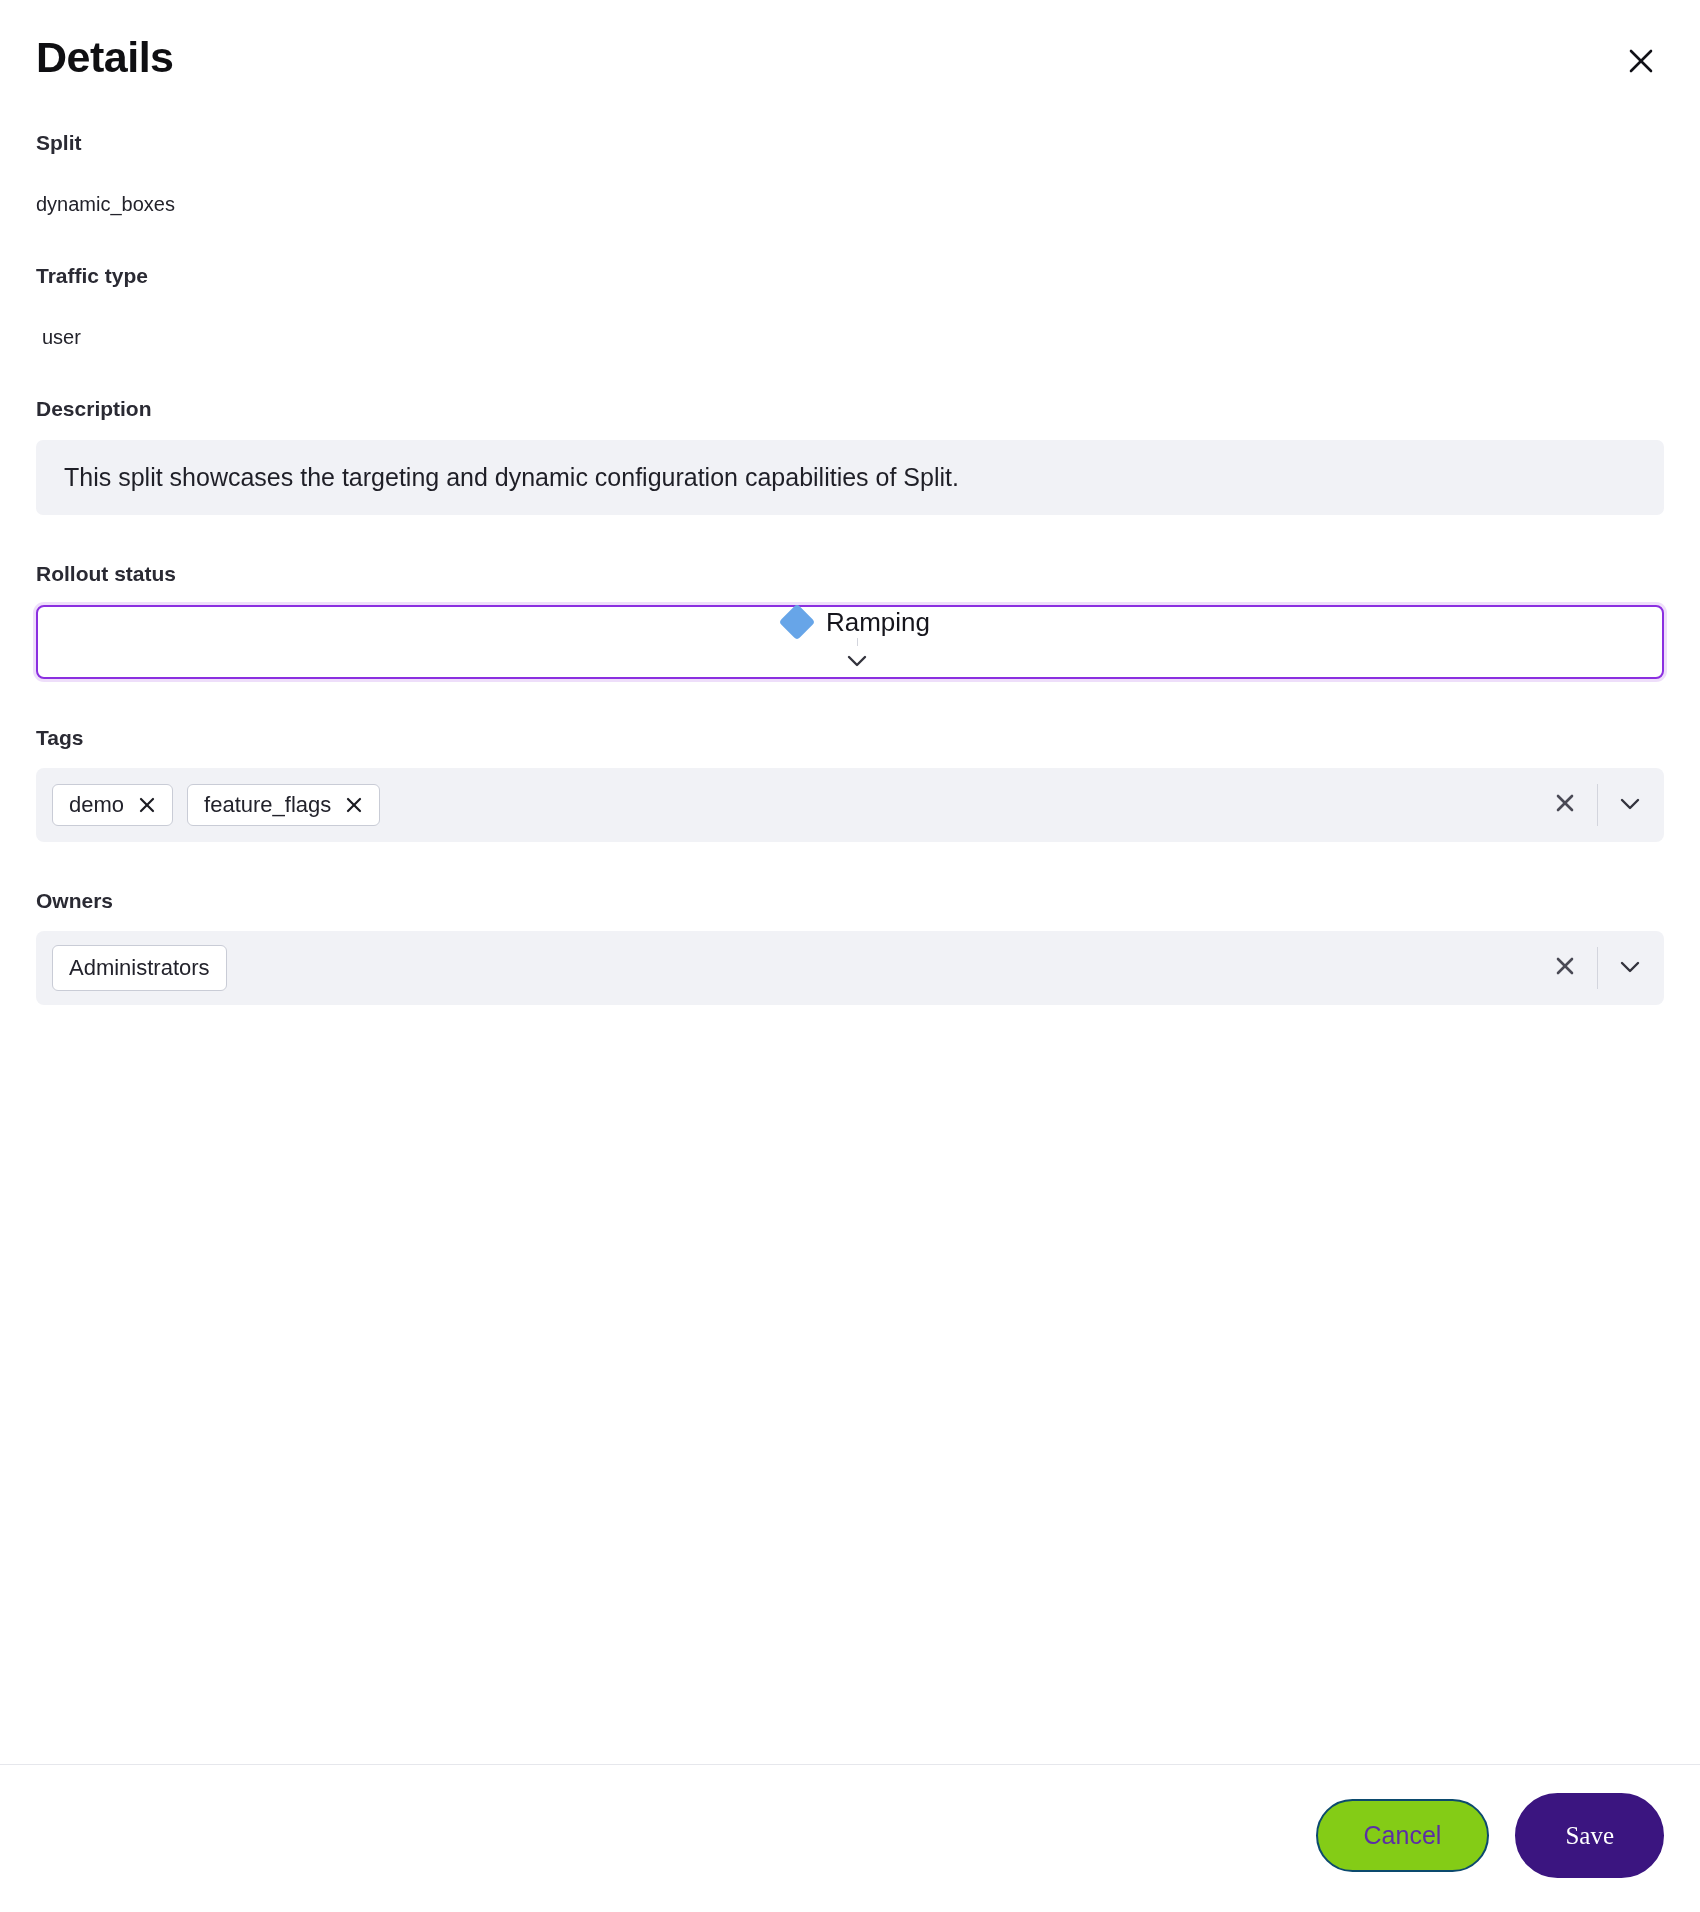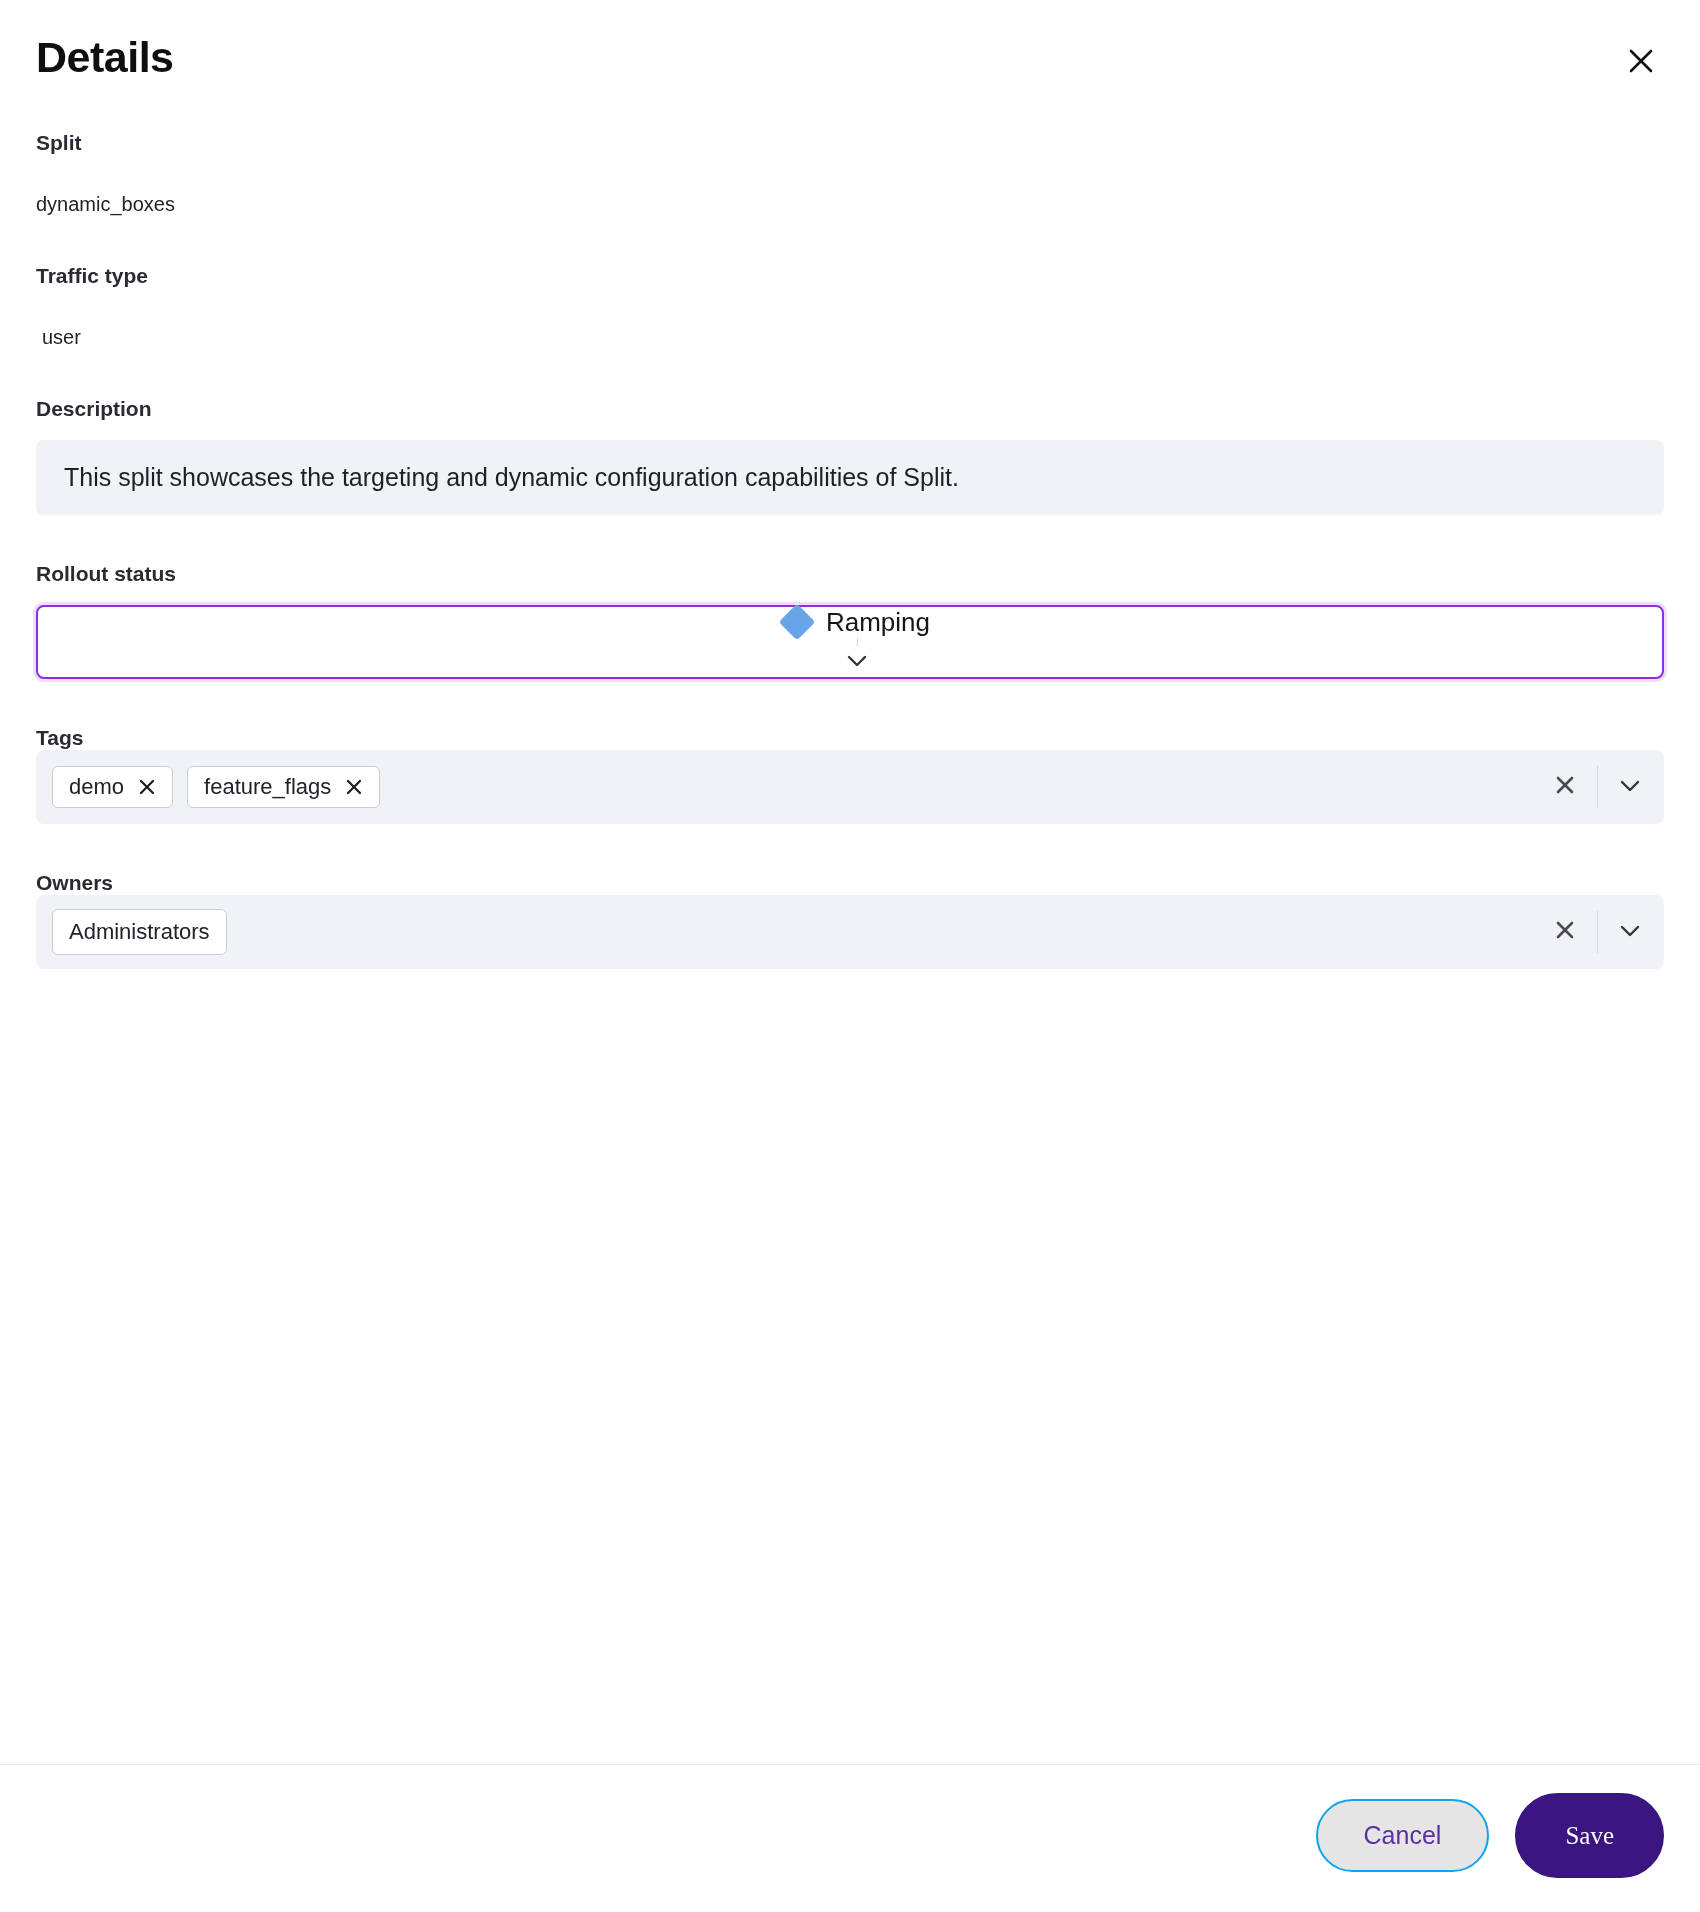--- a/index.html
+++ b/index.html
@@ -124,20 +124,21 @@
     display: flex;
     align-items: center;
     justify-content: center;
     background: transparent;
     border: none;
     cursor: pointer;
     padding: 0;
   }
 
   .chips-control {
+    margin-top: 18px;
     display: flex;
     align-items: center;
     min-height: 74px;
     border-radius: 8px;
     background: #f1f2f6;
     padding: 0 8px 0 16px;
   }
   .chips {
     display: flex;
     align-items: center;
@@ -178,23 +179,23 @@
     gap: 26px;
   }
   .btn {
     font-family: "Liberation Sans", sans-serif;
     font-size: 25px;
     border-radius: 999px;
     cursor: pointer;
     line-height: 1;
   }
   .btn-cancel {
-    background: #e5e5e5;
+    background: #84cc16;
     color: #5b2ea6;
-    border: 2px solid #0ea5e9;
+    border: 2px solid #0c4a6e;
     padding: 22px 46px;
   }
   .btn-save {
     background: #3b1580;
     color: #ffffff;
     border: 2px solid #3b1580;
     padding: 28px 48px;
     font-family: Liberation Serif, serif;
   }
 </style>

